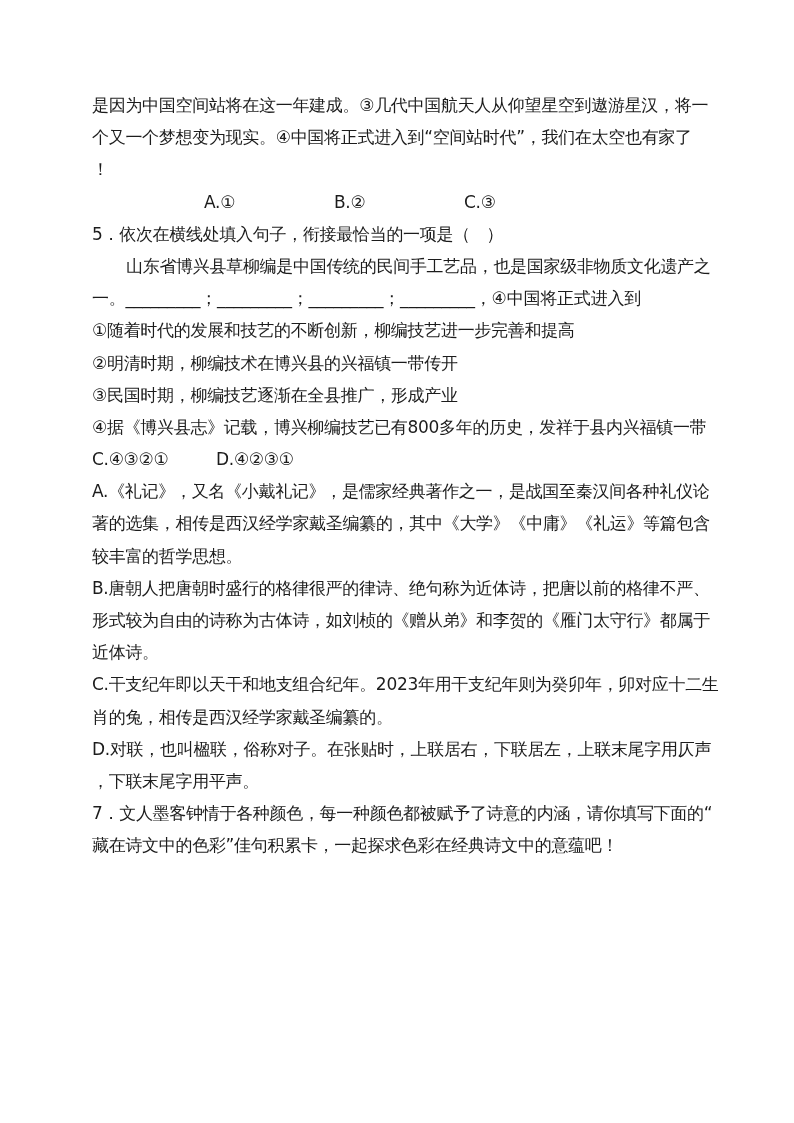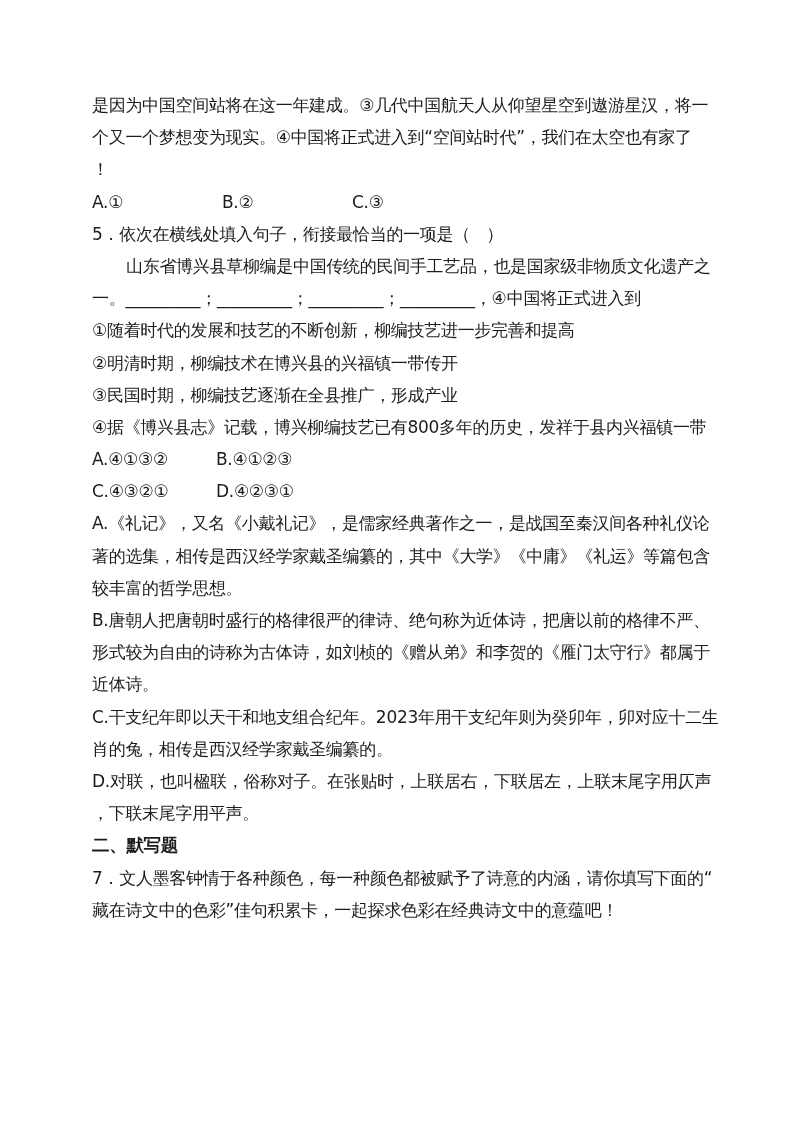--- a/index.html
+++ b/index.html
@@ -21,21 +21,21 @@
   }
   .line {
     height: 32.2px;
     line-height: 32.2px;
     font-size: 17px;
     white-space: nowrap;
     letter-spacing: -0.3px;
   }
   .indent2 { text-indent: 2em; }
   .bold { font-weight: bold; font-size: 17.5px; }
-  .opt-row { display: flex; }
+  .opt-row { display: flex; justify-content: center; }
   .opt-row .opt { width: 130px; }
   .opt-row2 { display: flex; }
   .opt-row2 .opt { width: 124px; }
   .blankline { letter-spacing: -0.2px; }
 </style>
 </head>
 <body>
 
 <div class="page">
   <div class="content">
@@ -50,38 +50,33 @@
     </div>
 
     <div class="line">5．依次在横线处填入句子，衔接最恰当的一项是（　）</div>
     <div class="line indent2">山东省博兴县草柳编是中国传统的民间手工艺品，也是国家级非物质文化遗产之</div>
     <div class="line blankline">一。_________；_________；_________；_________，④中国将正式进入到</div>
     <div class="line">①随着时代的发展和技艺的不断创新，柳编技艺进一步完善和提高</div>
     <div class="line">②明清时期，柳编技术在博兴县的兴福镇一带传开</div>
     <div class="line">③民国时期，柳编技艺逐渐在全县推广，形成产业</div>
     <div class="line">④据《博兴县志》记载，博兴柳编技艺已有800多年的历史，发祥于县内兴福镇一带</div>
     <div class="line opt-row2">
-      <span class="opt">A.④①③②</span>
-      <span class="opt">B.④①②③</span>
-    </div>
-    <div class="line opt-row2">
       <span class="opt">C.④③②①</span>
       <span class="opt">D.④②③①</span>
     </div>
 
     <div class="line">A.《礼记》，又名《小戴礼记》，是儒家经典著作之一，是战国至秦汉间各种礼仪论</div>
     <div class="line">著的选集，相传是西汉经学家戴圣编纂的，其中《大学》《中庸》《礼运》等篇包含</div>
     <div class="line">较丰富的哲学思想。</div>
     <div class="line">B.唐朝人把唐朝时盛行的格律很严的律诗、绝句称为近体诗，把唐以前的格律不严、</div>
     <div class="line">形式较为自由的诗称为古体诗，如刘桢的《赠从弟》和李贺的《雁门太守行》都属于</div>
     <div class="line">近体诗。</div>
     <div class="line">C.干支纪年即以天干和地支组合纪年。2023年用干支纪年则为癸卯年，卯对应十二生</div>
     <div class="line">肖的兔，相传是西汉经学家戴圣编纂的。</div>
     <div class="line">D.对联，也叫楹联，俗称对子。在张贴时，上联居右，下联居左，上联末尾字用仄声</div>
     <div class="line">，下联末尾字用平声。</div>
 
-    <div class="line bold">二、默写题</div>
 
     <div class="line">7．文人墨客钟情于各种颜色，每一种颜色都被赋予了诗意的内涵，请你填写下面的“</div>
     <div class="line">藏在诗文中的色彩”佳句积累卡，一起探求色彩在经典诗文中的意蕴吧！</div>
 
   </div>
 </div>
 
 </body></html>

